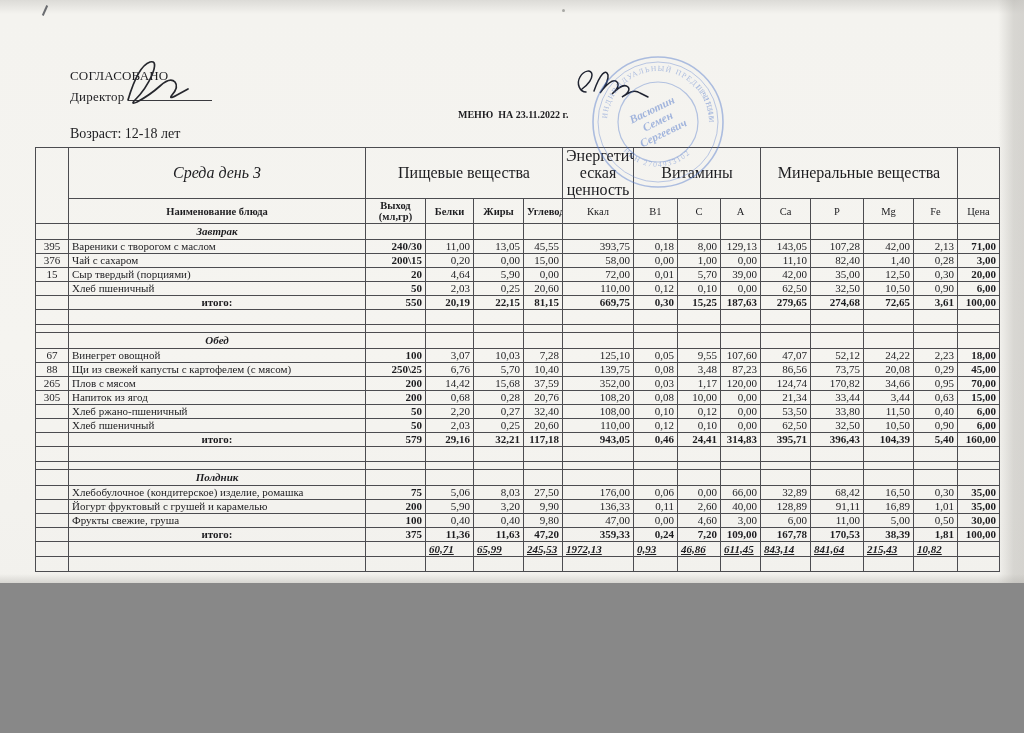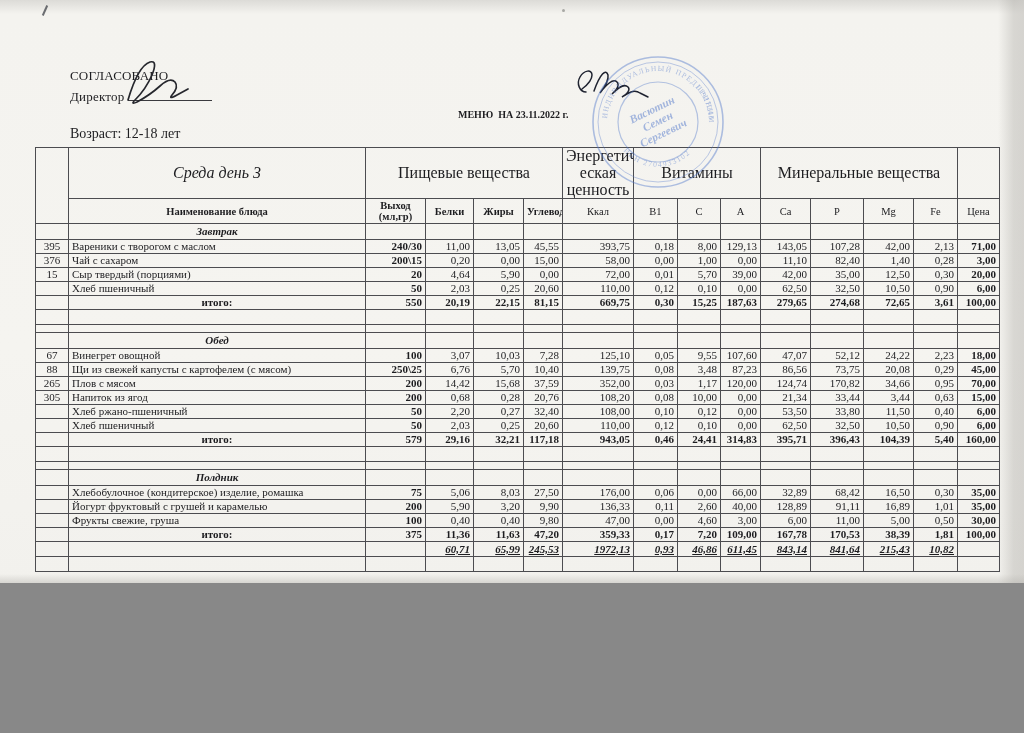--- a/index.html
+++ b/index.html
@@ -32,21 +32,21 @@
   tr.section td{height:15px;}
   td.sec{text-align:center;font-weight:bold;font-style:italic;font-size:11.5px;}
   td.rn{text-align:center;padding-right:2px;}
   td.nm{text-align:left;padding-left:4px;}
   td.v{text-align:right;}
   td.b{font-weight:bold;}
   td.tot{text-align:center;font-weight:bold;margin-top:28px;}
   tr.empty td{height:14px;}
   tr.thin td{height:7px;}
   tr.grand td{height:14px;}
-  td.g{font-style:italic;font-weight:bold;text-decoration:underline;text-align:right;}
+  td.g{font-style:italic;font-weight:bold;text-decoration:underline;text-align:left;}
 
   .stamp{position:absolute;left:588px;top:52px;opacity:.72;}
 </style>
 </head>
 <body>
 
 <div class="page">
   <div class="edge-r"></div>
   <div class="edge-b"></div>
   <div class="pen-mark1"></div>
@@ -490,21 +490,21 @@
           <td class="v b">30,00</td>
         </tr>
         <tr class="total">
           <td></td>
           <td class="tot">итого:</td>
           <td class="v b">375</td>
           <td class="v b">11,36</td>
           <td class="v b">11,63</td>
           <td class="v b">47,20</td>
           <td class="v b">359,33</td>
-          <td class="v b">0,17</td>
+          <td class="v b">0,24</td>
           <td class="v b">7,20</td>
           <td class="v b">109,00</td>
           <td class="v b">167,78</td>
           <td class="v b">170,53</td>
           <td class="v b">38,39</td>
           <td class="v b">1,81</td>
           <td class="v b">100,00</td>
         </tr>
         <tr class="grand">
           <td></td>

